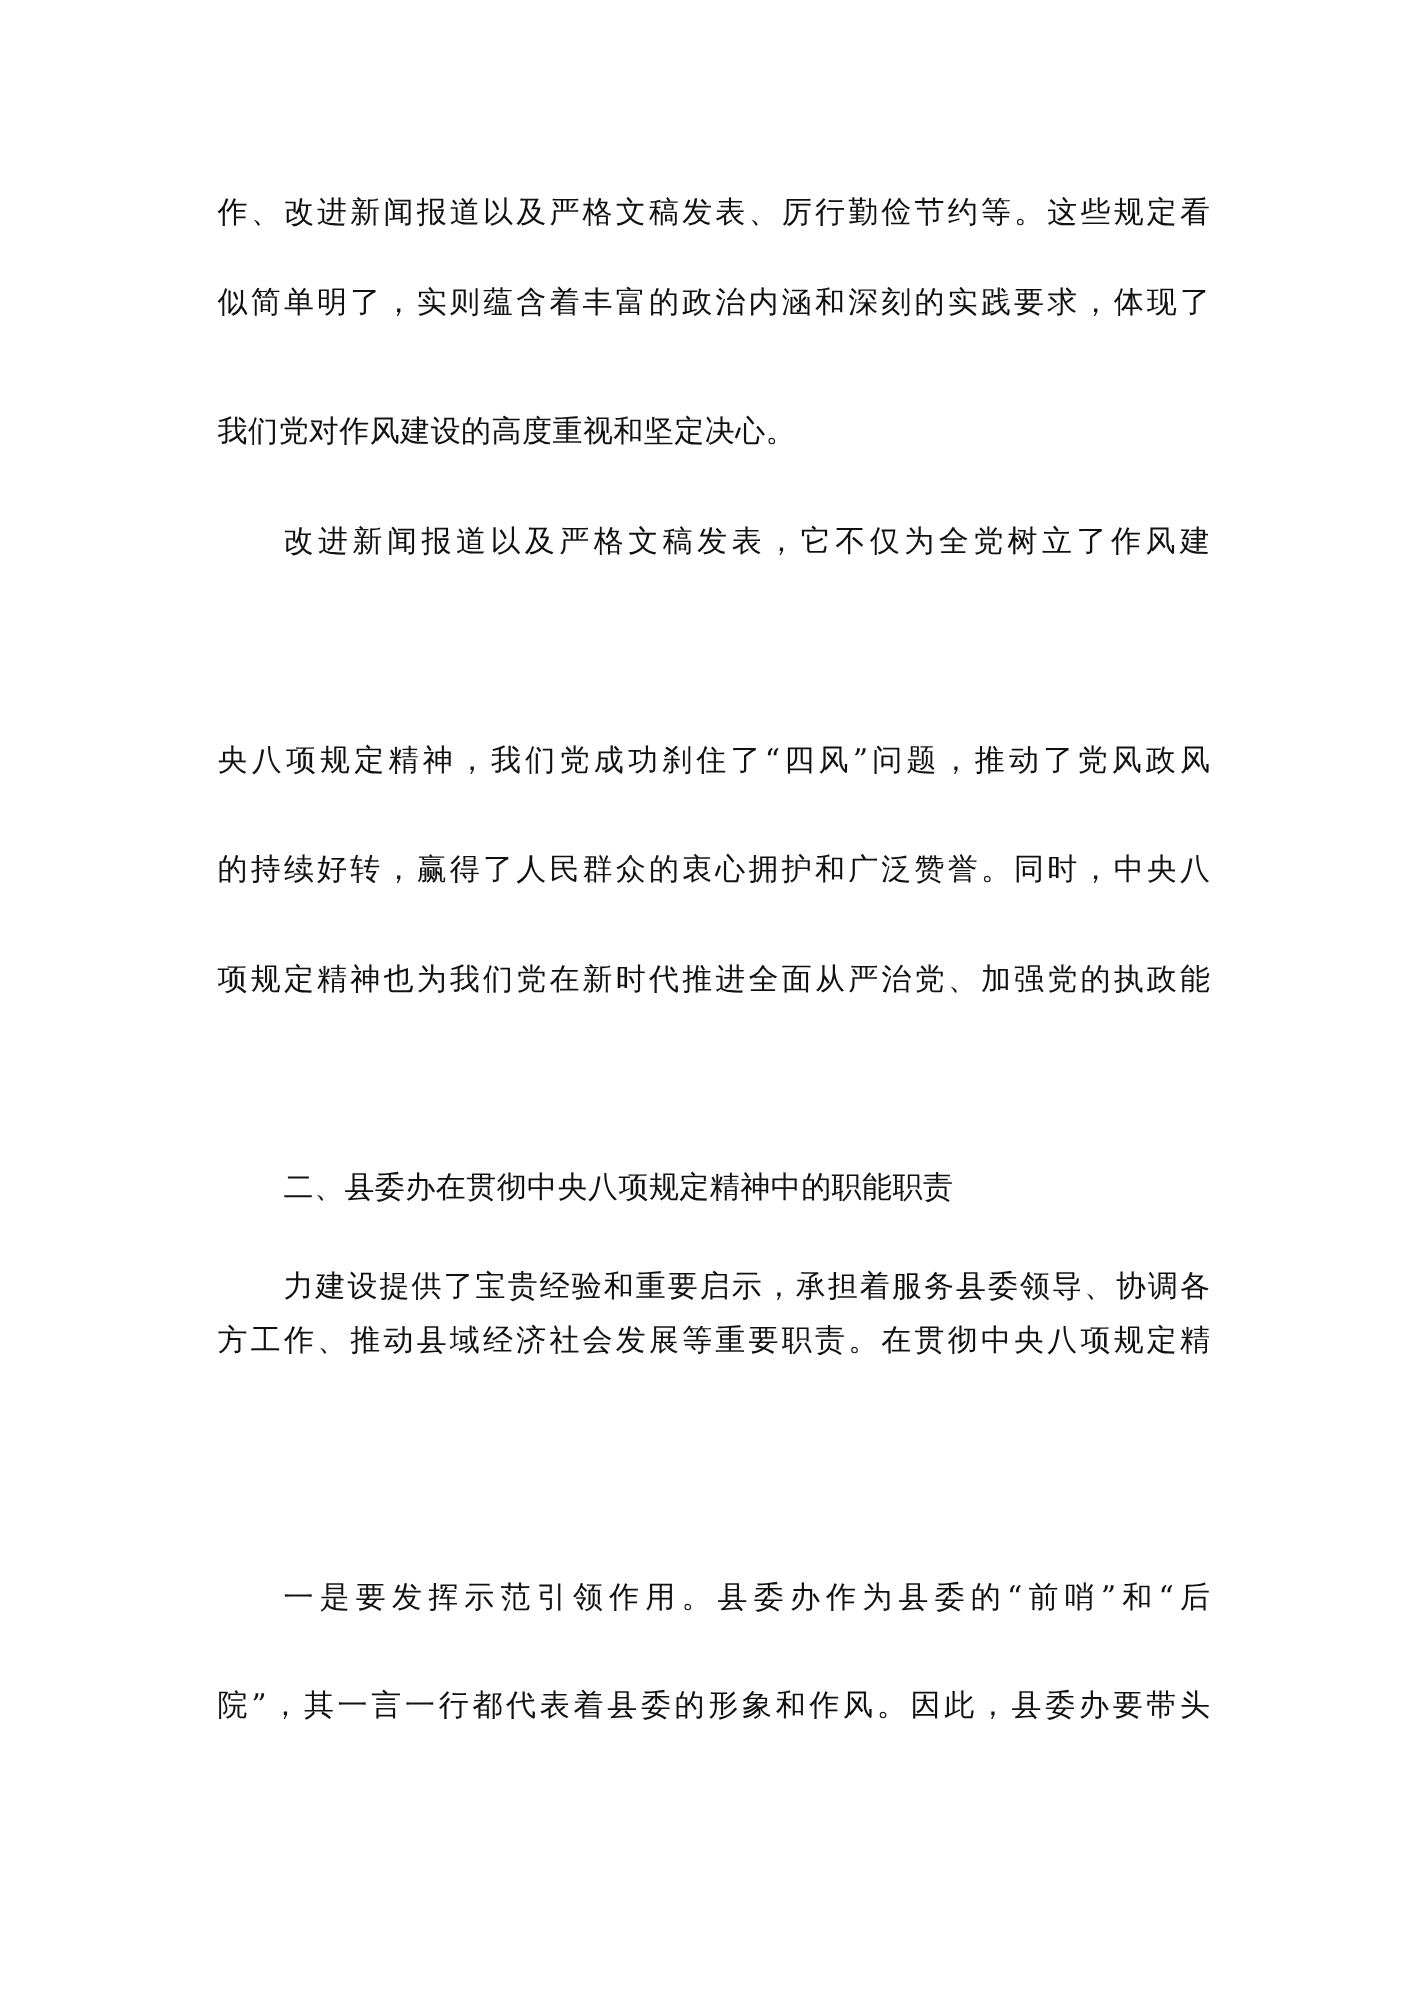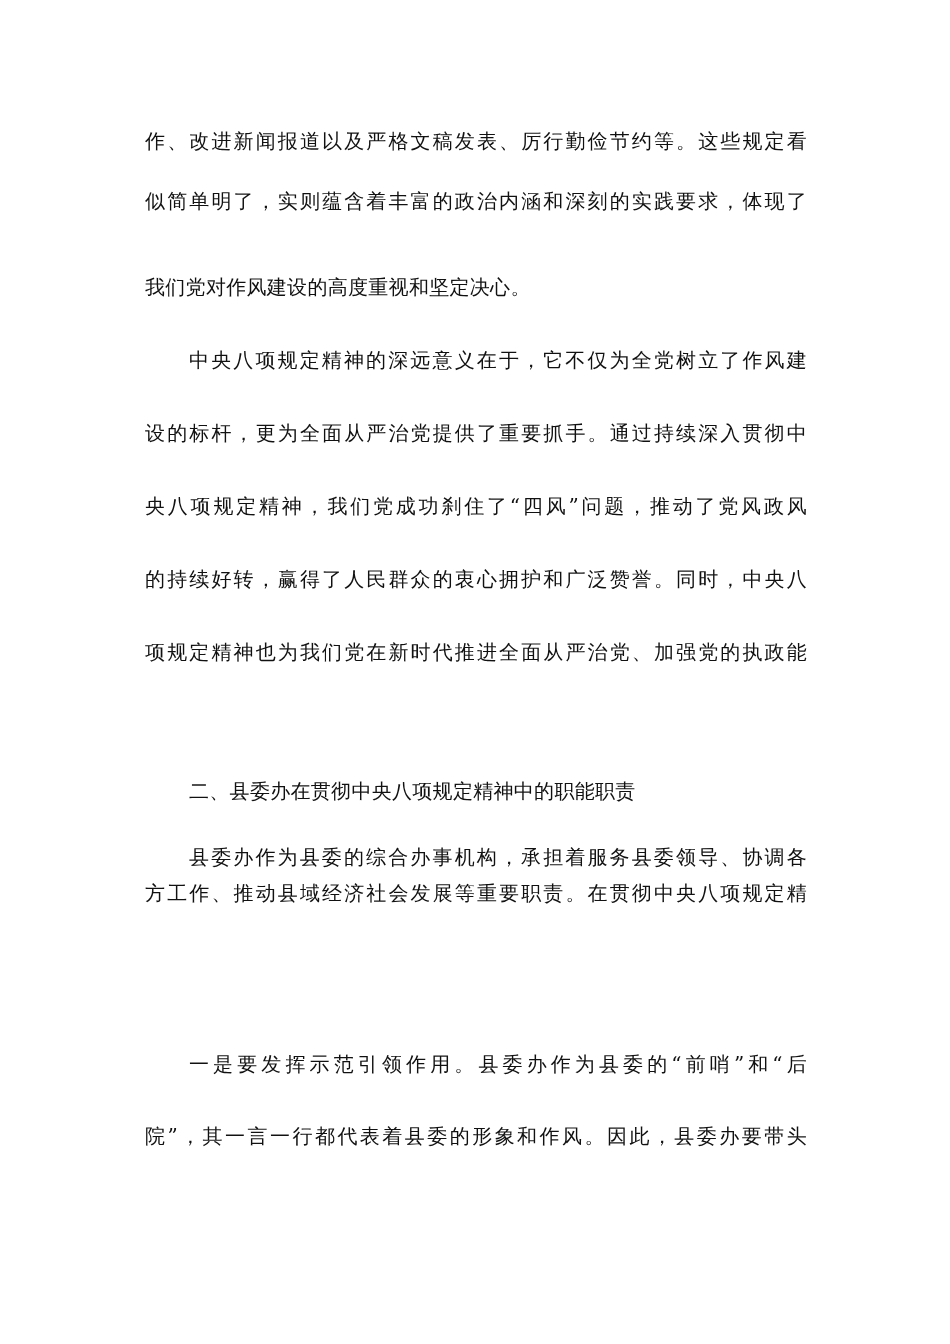--- a/index.html
+++ b/index.html
@@ -40,23 +40,22 @@
       text-align-last: justify;
     }
   </style>
 </head>
 <body>
 
 <div class="page">
   <div class="line justify" style="top:126px">作、改进新闻报道以及严格文稿发表、厉行勤俭节约等。这些规定看</div>
   <div class="line justify" style="top:186px">似简单明了，实则蕴含着丰富的政治内涵和深刻的实践要求，体现了</div>
   <div class="line" style="top:272px">我们党对作风建设的高度重视和坚定决心。</div>
-  <div class="line indent justify" style="top:345px">中央八项规定精神的深远意义在于，它不仅为全党树立了作风建</div>
-  <div class="line justify" style="top:418px">设的标杆，更为全面从严治党提供了重要抓手。通过持续深入贯彻中</div>
+  <div class="line indent justify" style="top:345px">改进新闻报道以及严格文稿发表，它不仅为全党树立了作风建</div>
   <div class="line justify" style="top:491px">央八项规定精神，我们党成功刹住了“四风”问题，推动了党风政风</div>
   <div class="line justify" style="top:564px">的持续好转，赢得了人民群众的衷心拥护和广泛赞誉。同时，中央八</div>
   <div class="line justify" style="top:637px">项规定精神也为我们党在新时代推进全面从严治党、加强党的执政能</div>
   <div class="line indent" style="top:776px">二、县委办在贯彻中央八项规定精神中的职能职责</div>
-  <div class="line indent justify" style="top:842px">县委办作为县委的综合办事机构，承担着服务县委领导、协调各</div>
+  <div class="line indent justify" style="top:842px">力建设提供了宝贵经验和重要启示，承担着服务县委领导、协调各</div>
   <div class="line justify" style="top:878px">方工作、推动县域经济社会发展等重要职责。在贯彻中央八项规定精</div>
   <div class="line indent justify" style="top:1049px">一是要发挥示范引领作用。县委办作为县委的“前哨”和“后</div>
   <div class="line justify" style="top:1121px">院”，其一言一行都代表着县委的形象和作风。因此，县委办要带头</div>
 </div>
 
 </body></html>

